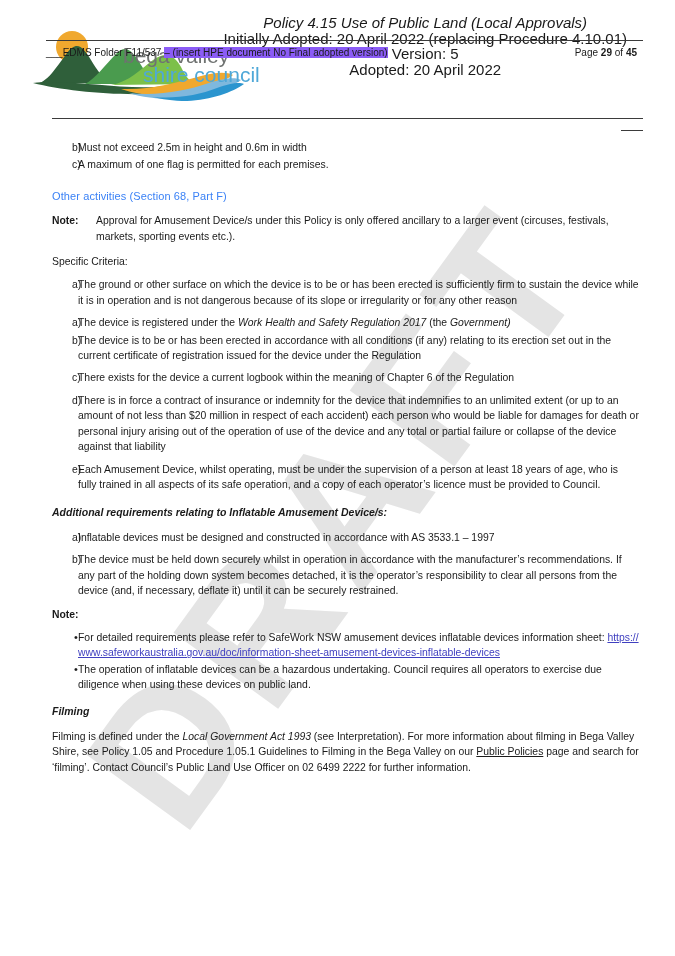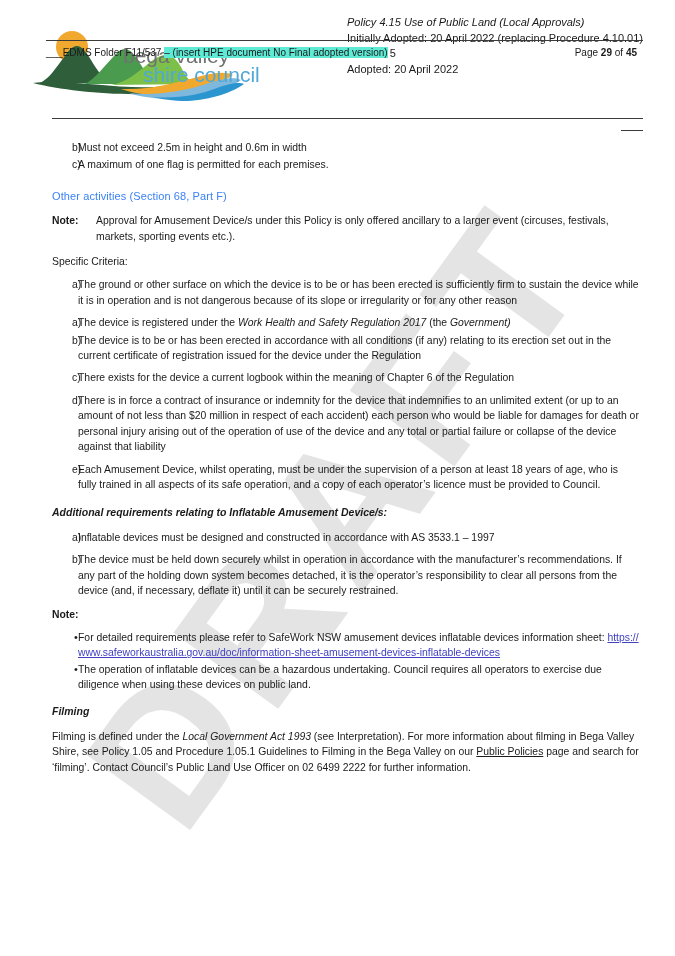--- a/index.html
+++ b/index.html
@@ -58,24 +58,24 @@
   }
   .logo {
     position: absolute;
     left: 25px;
     top: 27px;
     width: 235px;
     height: 80px;
   }
   .header-meta {
     position: absolute;
-    right: 32px;
+    right: 48px;
     top: 15px;
-    text-align: left;
-    font-size: 11px;
+    text-align: center;
+    font-size: 15px;
     line-height: 15.6px;
     color: #1a1a1a;
   }
   .header-meta .policy-line {
     font-style: italic;
   }
 
   .hrule {
     position: absolute;
     left: 52px;
@@ -207,21 +207,21 @@
     margin-bottom: 6px;
   }
   .footer-row {
     display: flex;
     justify-content: space-between;
     align-items: baseline;
     font-size: 10px;
   }
   .footer-left { white-space: nowrap; }
   .hl {
-    background: #5eead4;
+    background: #8b5cf6;
   }
   .footer-right { white-space: nowrap; padding-right: 6px; margin-left: 10px; }
 </style>
 </head>
 <body>
 
 <div id="page">
 
   <div id="watermark">
     <div class="wm-text">DRAFT</div>

